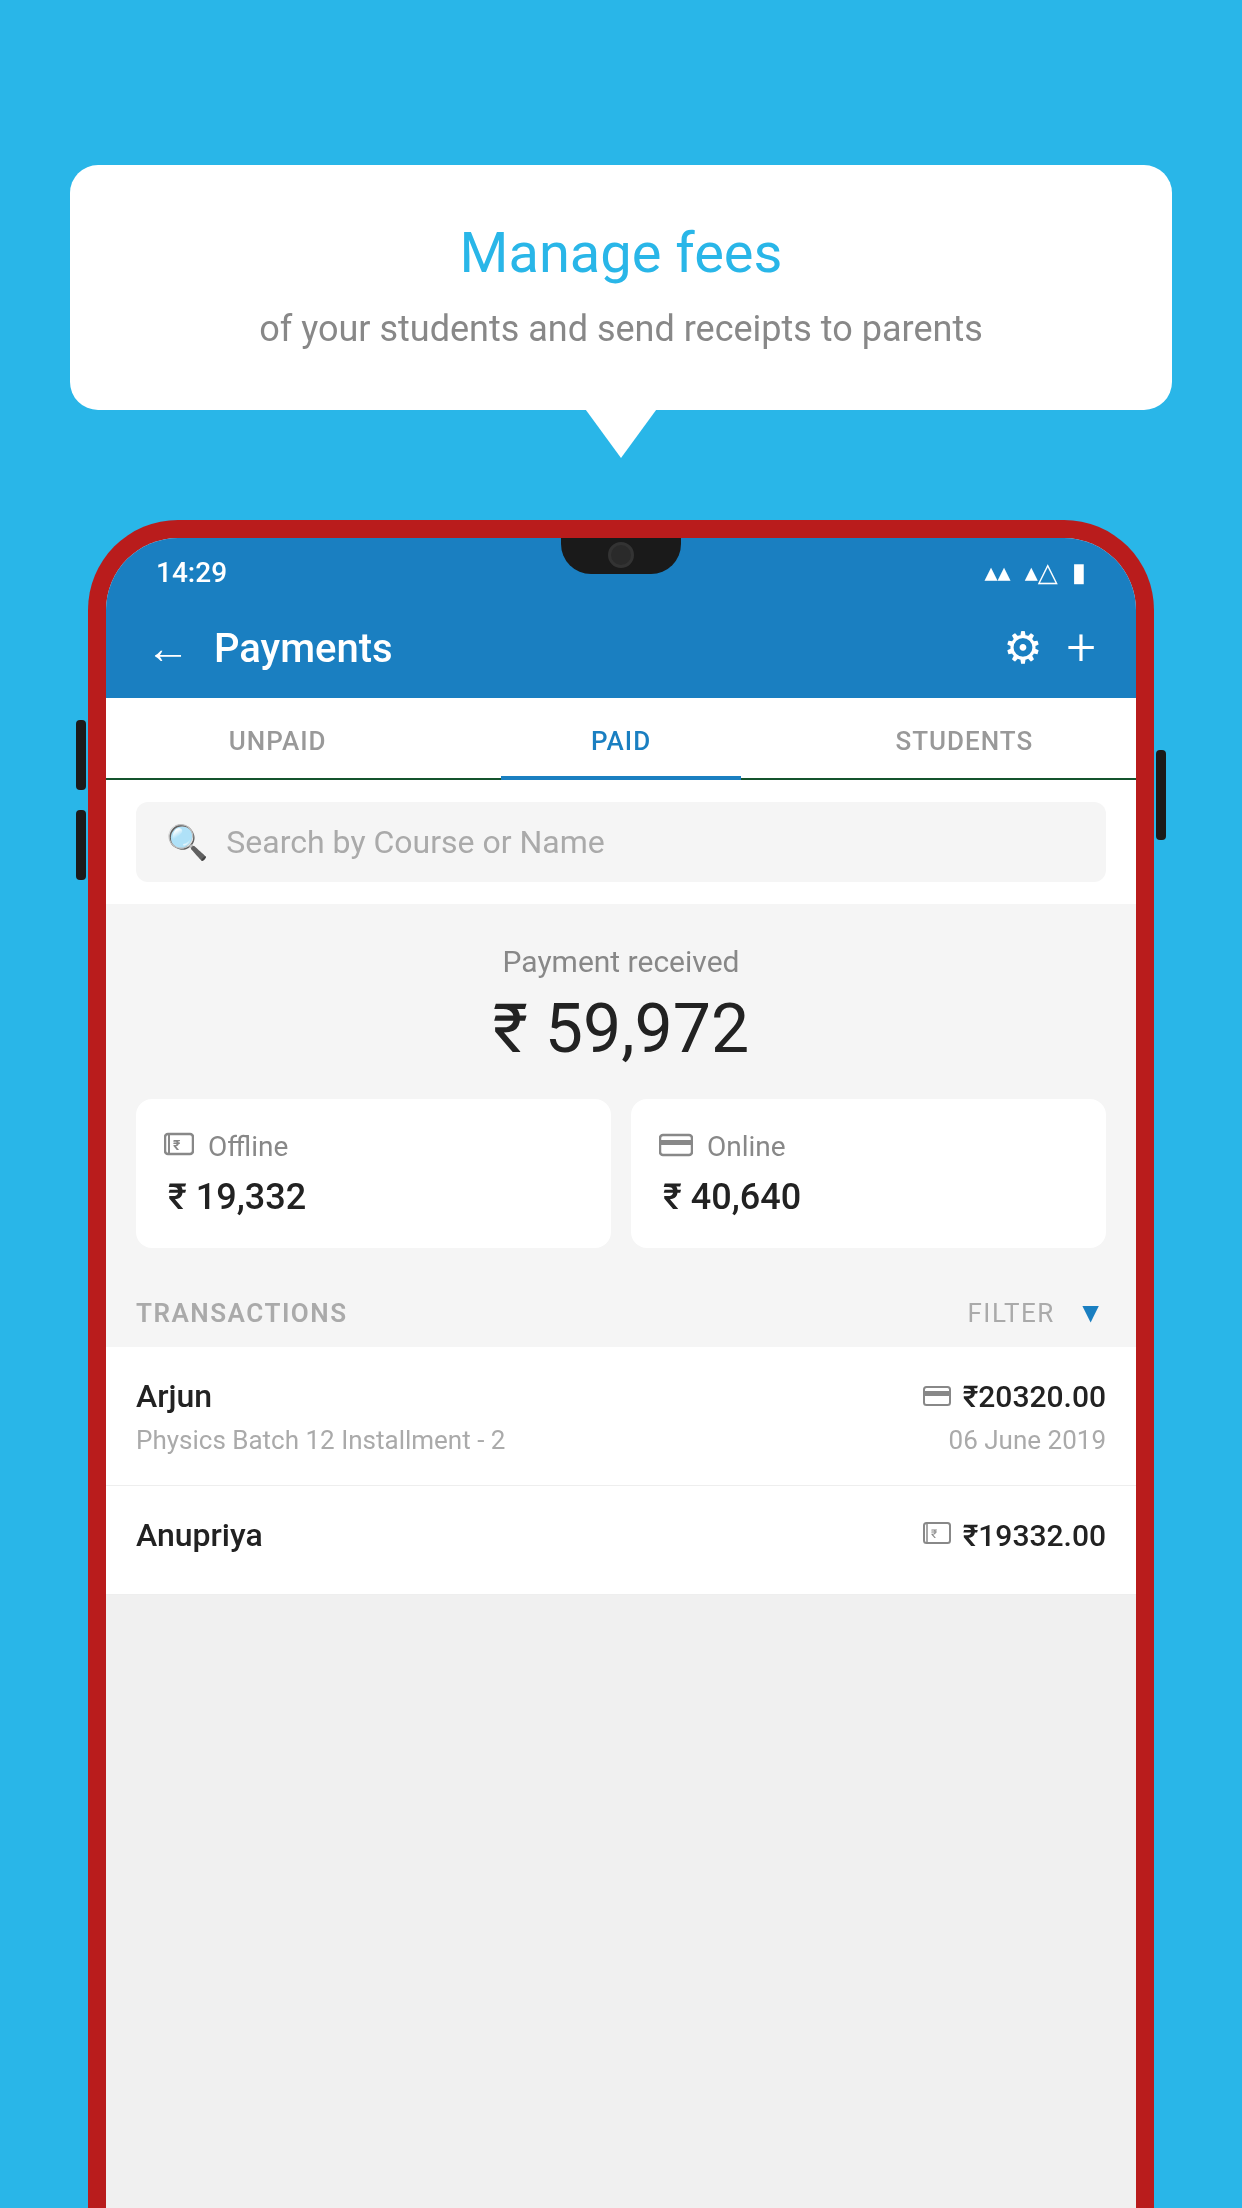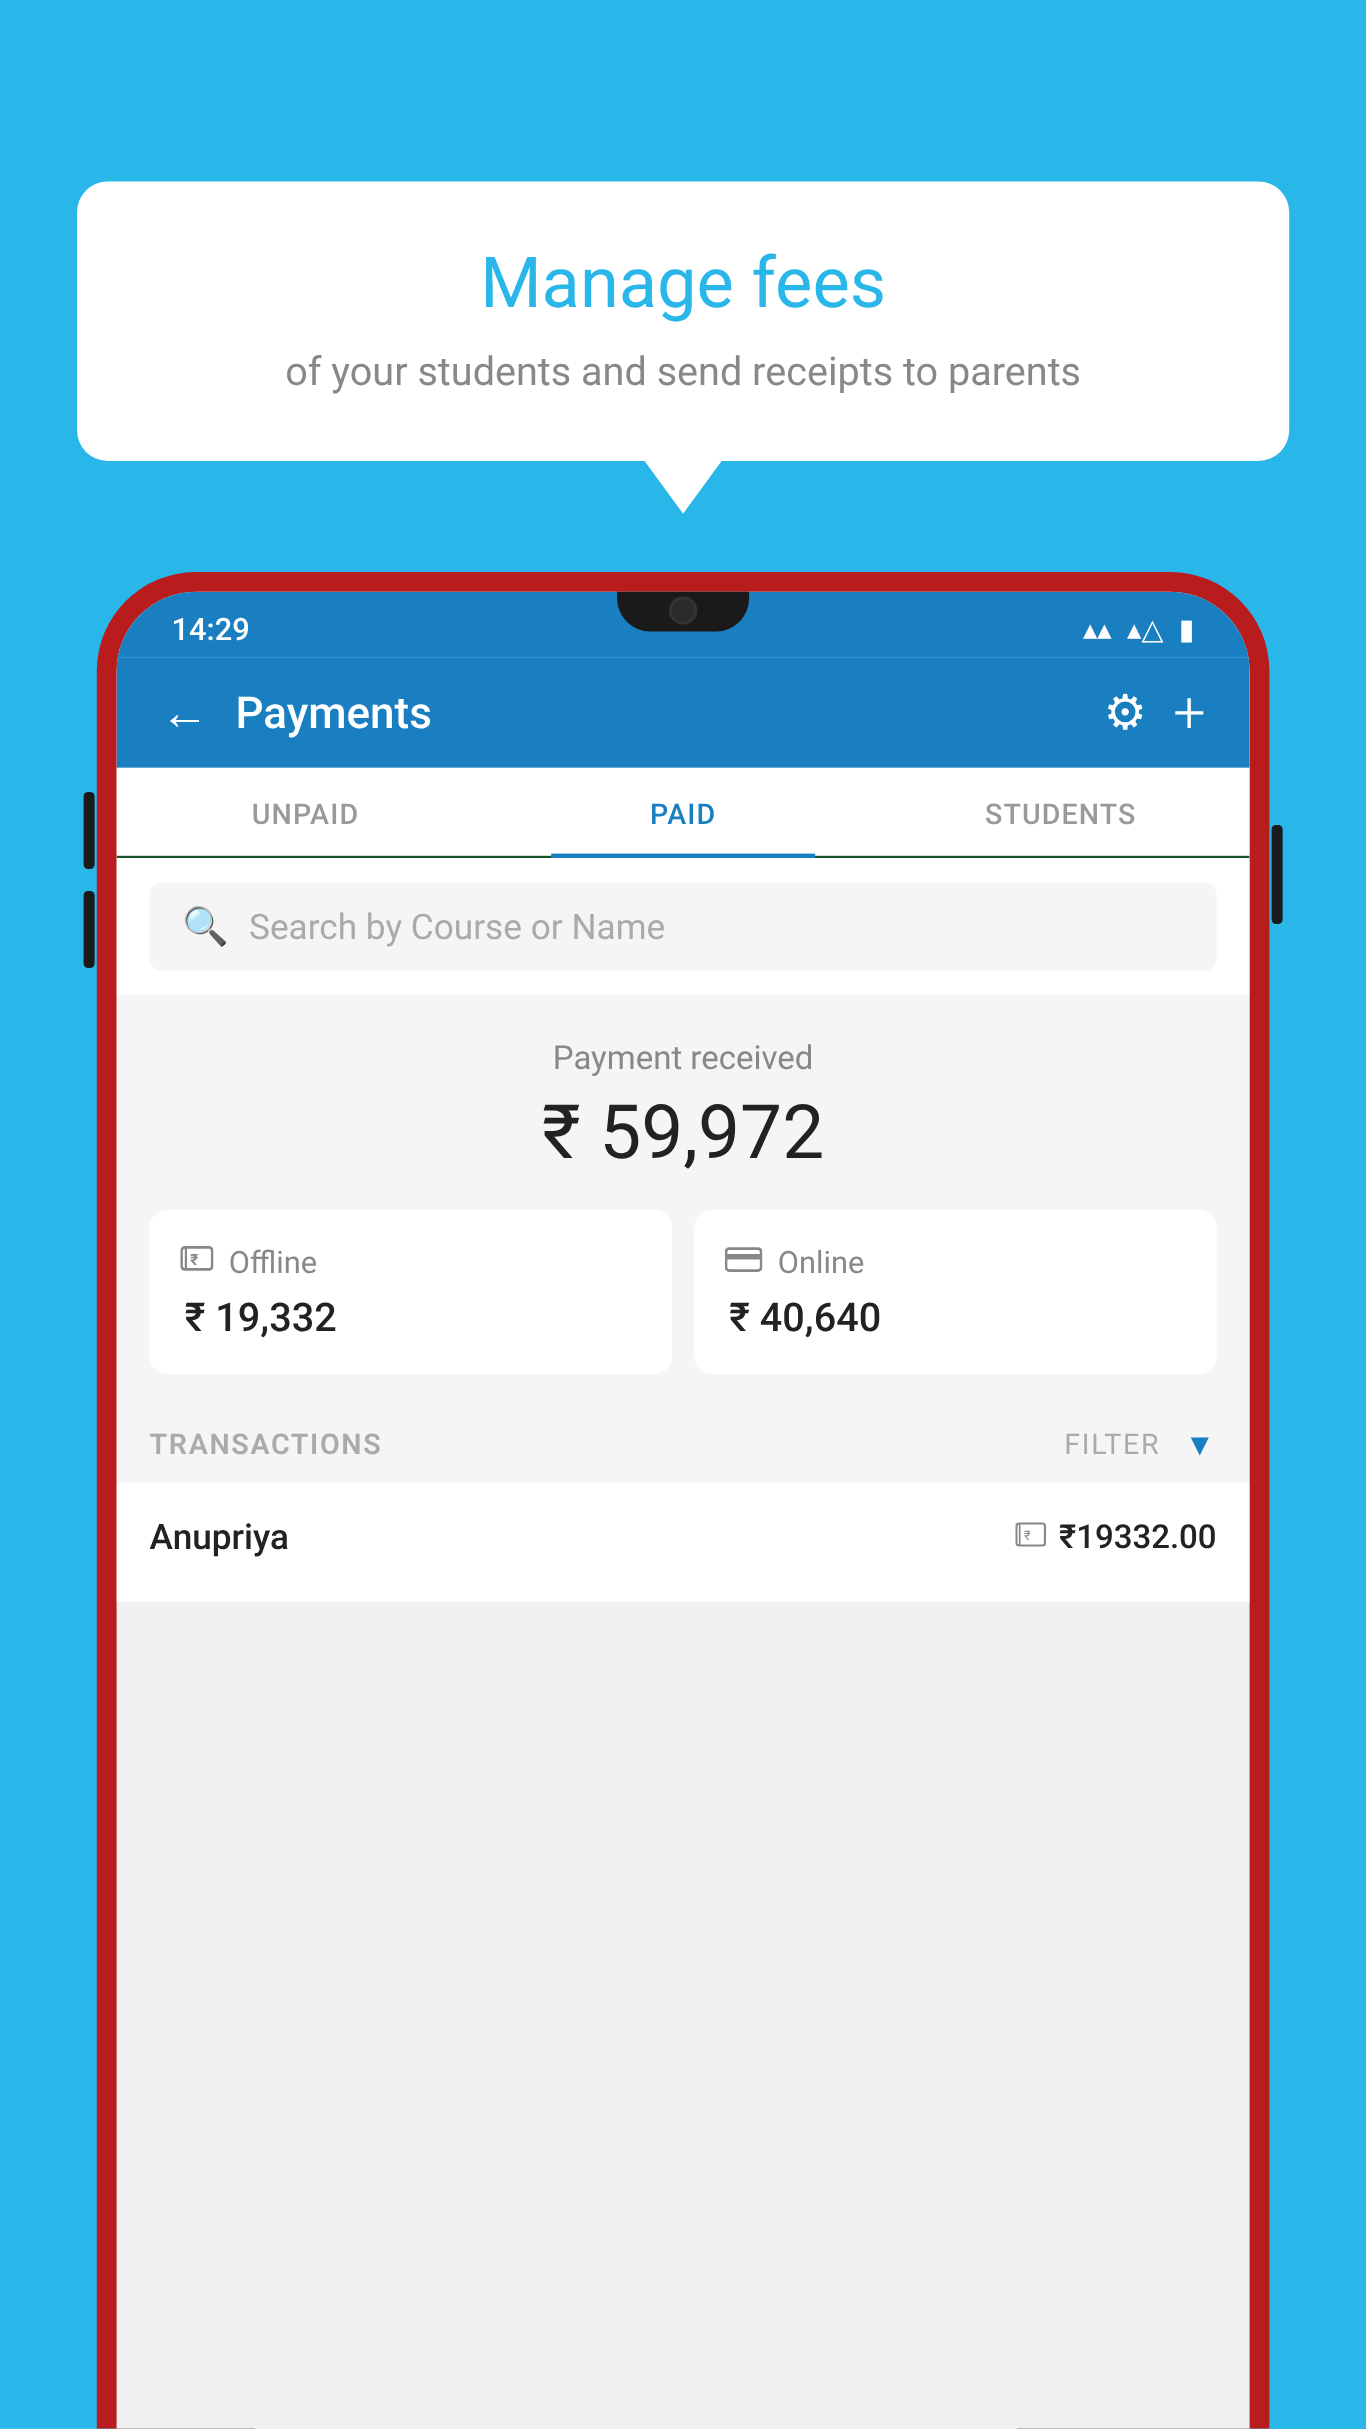--- a/index.html
+++ b/index.html
@@ -40,21 +40,21 @@
       left: 50%;
       transform: translateX(-50%);
       width: 0;
       height: 0;
       border-left: 38px solid transparent;
       border-right: 38px solid transparent;
       border-top: 52px solid white;
     }
 
     .speech-bubble-title {
-      font-size: 64px;
+      font-size: 56px;
       font-weight: 400;
       color: #29B6E8;
       margin-bottom: 22px;
     }
 
     .speech-bubble-subtitle {
       font-size: 36px;
       color: #888;
       font-weight: 400;
     }
@@ -482,20 +482,38 @@
       </div>
 
       <div class="transactions-header">
         <span class="transactions-label">TRANSACTIONS</span>
         <div class="filter-btn">
           <span>FILTER</span>
           <span class="filter-icon">▼</span>
         </div>
       </div>
 
+      <div class="transaction-row">
+        <div class="transaction-top">
+          <span class="transaction-name">Arjun</span>
+          <div class="transaction-amount-row">
+            <span class="transaction-card-icon">
+              <svg width="28" height="20" viewBox="0 0 28 20" fill="none">
+                <rect x="1" y="1" width="26" height="18" rx="2.5" stroke="#888" stroke-width="2" fill="none"></rect>
+                <rect x="1" y="5" width="26" height="5" fill="#888"></rect>
+              </svg>
+            </span>
+            <span class="transaction-amount">₹20320.00</span>
+          </div>
+        </div>
+        <div class="transaction-bottom">
+          <span class="transaction-detail">Physics Batch 12 Installment - 2</span>
+          <span class="transaction-date">06 June 2019</span>
+        </div>
+      </div>
 
       <div class="transaction-row">
         <div class="transaction-top">
           <span class="transaction-name">Anupriya</span>
           <div class="transaction-amount-row">
             <span class="transaction-card-icon">
               <svg width="28" height="24" viewBox="0 0 28 24" fill="none">
                 <rect x="1" y="2" width="26" height="20" rx="2.5" stroke="#888" stroke-width="2" fill="none"></rect>
                 <line x1="4" y1="2" x2="4" y2="22" stroke="#888" stroke-width="1.5"></line>
                 <text x="8" y="17" font-size="12" fill="#888">₹</text>

